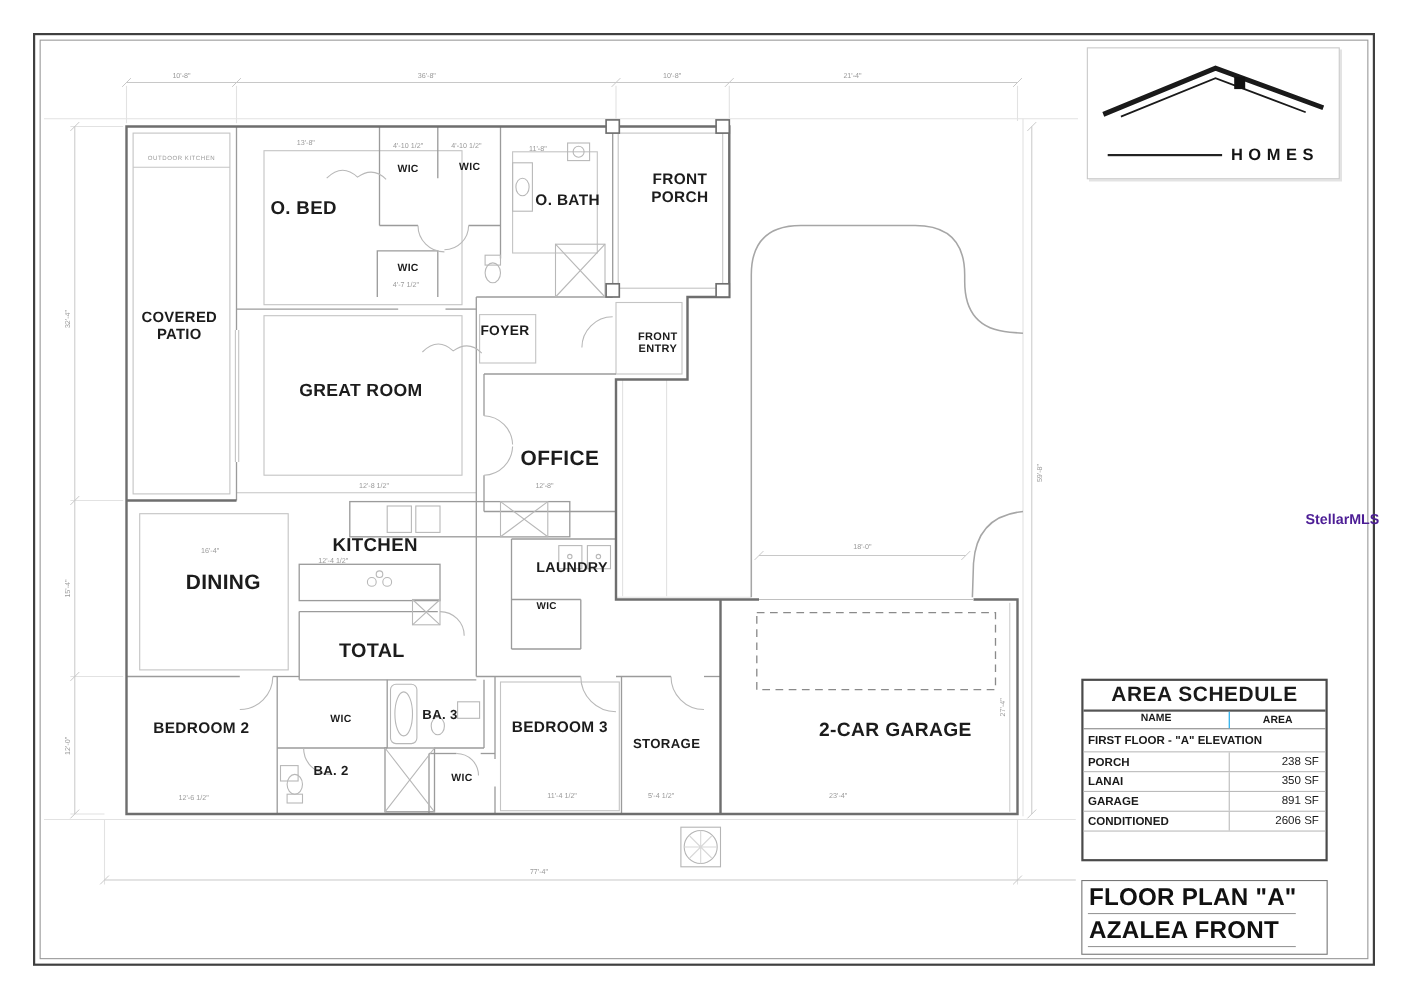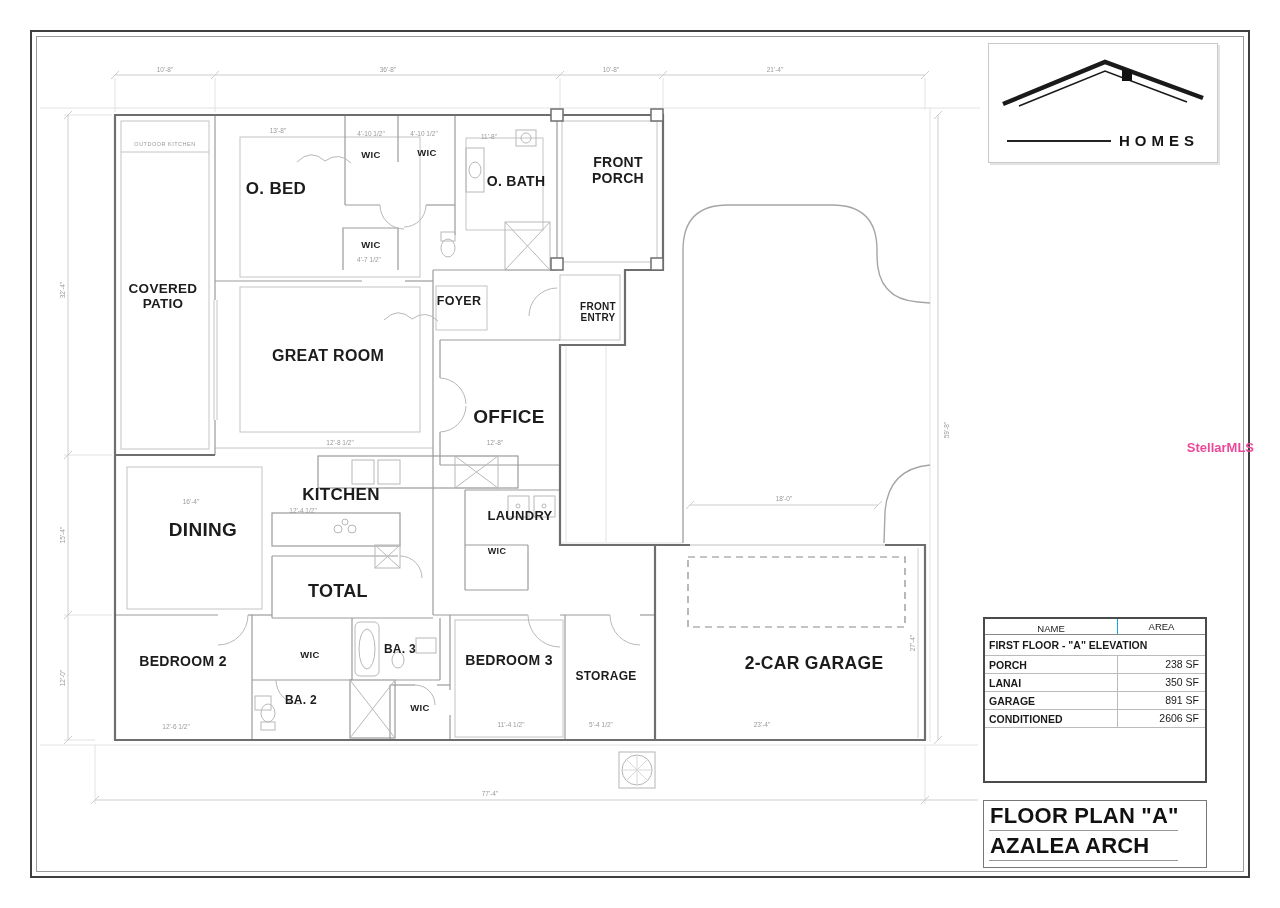--- a/index.html
+++ b/index.html
@@ -9,39 +9,39 @@
                border:2px solid #3f3f3f;}
   .frame-inner{position:absolute;left:36px;top:36px;right:36px;bottom:36px;
                border:1px solid #9a9a9a;}
   svg.plan{position:absolute;left:0;top:0;}
   .lbl{position:absolute;transform:translate(-50%,-50%);font-weight:bold;color:#1c1c1c;
        white-space:pre-line;text-align:center;line-height:1.12;letter-spacing:.3px;}
   .lbl-lt{position:absolute;transform:translate(-50%,-50%);color:#9a9a9a;white-space:nowrap;}
   .dim{position:absolute;transform:translate(-50%,-50%);color:#9a9a9a;font-size:6.5px;
        white-space:nowrap;}
   .dimv{transform:translate(-50%,-50%) rotate(-90deg);}
-  .watermark{position:absolute;left:1150px;top:440px;width:104px;text-align:right;
-             color:#ec4899;font-size:13px;font-weight:bold;}
+  .watermark{position:absolute;left:1150px;top:464px;width:104px;text-align:right;
+             color:#4c1d95;font-size:13px;font-weight:bold;}
   
   .logo{position:absolute;left:988px;top:43px;width:228px;height:118px;background:#fff;
         border:1px solid #c9c9c9;box-shadow:2px 2px 0 #e3e3e3;}
   .brand-name{position:absolute;left:0;top:30px;width:100%;text-align:center;
               font-family:"DejaVu Serif",serif;font-weight:bold;font-size:46px;
               letter-spacing:7px;color:#3a8f9b;padding-left:6px;box-sizing:border-box;}
   .brand-sub-row{position:absolute;left:18px;right:18px;bottom:13px;display:flex;
                  align-items:center;gap:8px;}
   .brand-rule{flex:1;height:2px;background:#222;}
   .brand-sub{font-size:15px;font-weight:bold;letter-spacing:5px;color:#141414;}
   
   .sched{position:absolute;left:983px;top:617px;width:224px;height:166px;background:#fff;
          border:2px solid #4a4a4a;box-sizing:border-box;color:#1a1a1a;}
   .sched-title{height:26px;line-height:26px;text-align:center;font-weight:bold;font-size:19px;
                letter-spacing:.5px;border-bottom:2px solid #555;}
   .sched-head{display:flex;height:15px;border-bottom:1px solid #888;font-size:9.5px;
-              font-weight:normal;align-items:flex-end;}
+              font-weight:bold;align-items:flex-start;}
   .sched-head .c1{width:132px;text-align:center;}
   .sched-head .c2{flex:1;text-align:center;border-left:1px solid #0ea5e9;height:100%;
                   line-height:15px;}
   .sched-group{height:20px;line-height:20px;font-size:10.5px;font-weight:bold;
                padding-left:4px;border-bottom:1px solid #bbb;}
   .sched-row{display:flex;height:17px;border-bottom:1px solid #bbb;font-size:10.5px;
              align-items:center;}
   .sched-row .c1{width:132px;padding-left:4px;box-sizing:border-box;font-weight:bold;}
   .sched-row .c2{flex:1;text-align:right;padding-right:6px;border-left:1px solid #bbb;
                  height:100%;line-height:17px;}
@@ -309,20 +309,21 @@
       <path d="M30 56 L116 21 L198 52" fill="none" stroke="#1a1a1a" stroke-width="1.6"></path>
       <rect x="133" y="20" width="10" height="11" fill="#111"></rect>
     </svg>
     <div class="brand-sub-row">
       <div class="brand-rule"></div>
       <span class="brand-sub">HOMES</span>
     </div>
   </div>
 
   <div class="sched">
+    <div class="sched-title">AREA SCHEDULE</div>
     <div class="sched-head">
       <div class="c1">NAME</div>
       <div class="c2">AREA</div>
     </div>
     <div class="sched-group">FIRST FLOOR - "A" ELEVATION</div>
     <div class="sched-row">
       <div class="c1">PORCH</div>
       <div class="c2">238 SF</div>
     </div>
     <div class="sched-row">
@@ -335,16 +336,16 @@
     </div>
     <div class="sched-row">
       <div class="c1">CONDITIONED</div>
       <div class="c2">2606 SF</div>
     </div>
   </div>
 
   <div class="tblock">
     <div class="tblock-line">FLOOR PLAN "A"</div>
     <div class="tblock-rule"></div>
-    <div class="tblock-line">AZALEA ARCH</div>
+    <div class="tblock-line">AZALEA FRONT</div>
     <div class="tblock-rule"></div>
   </div>
 </div>
 
 </body></html>

